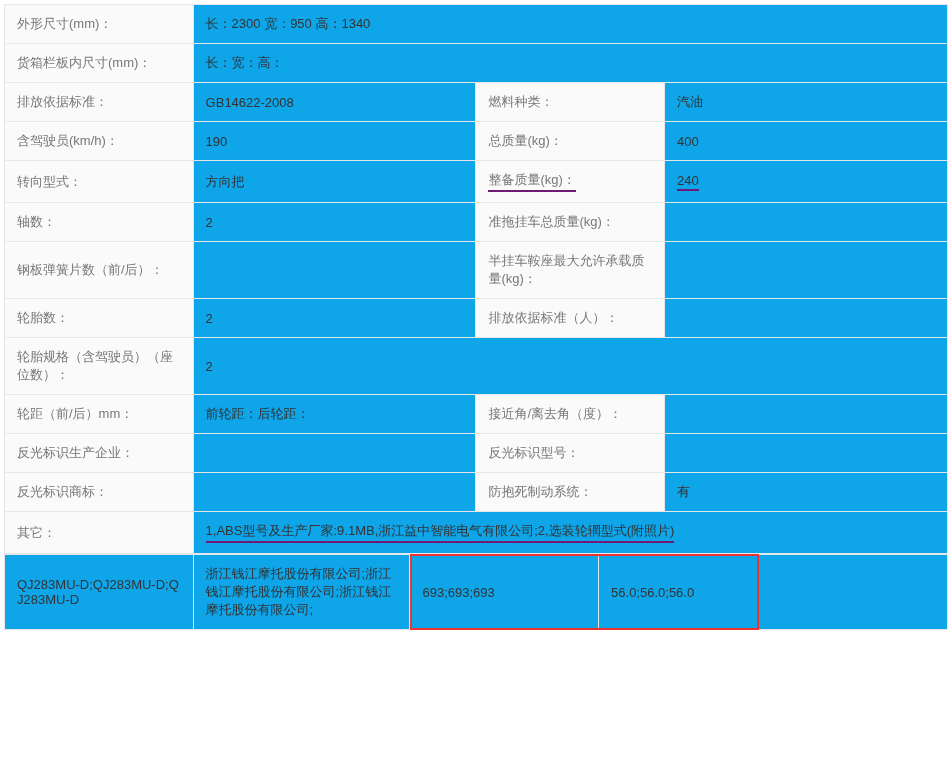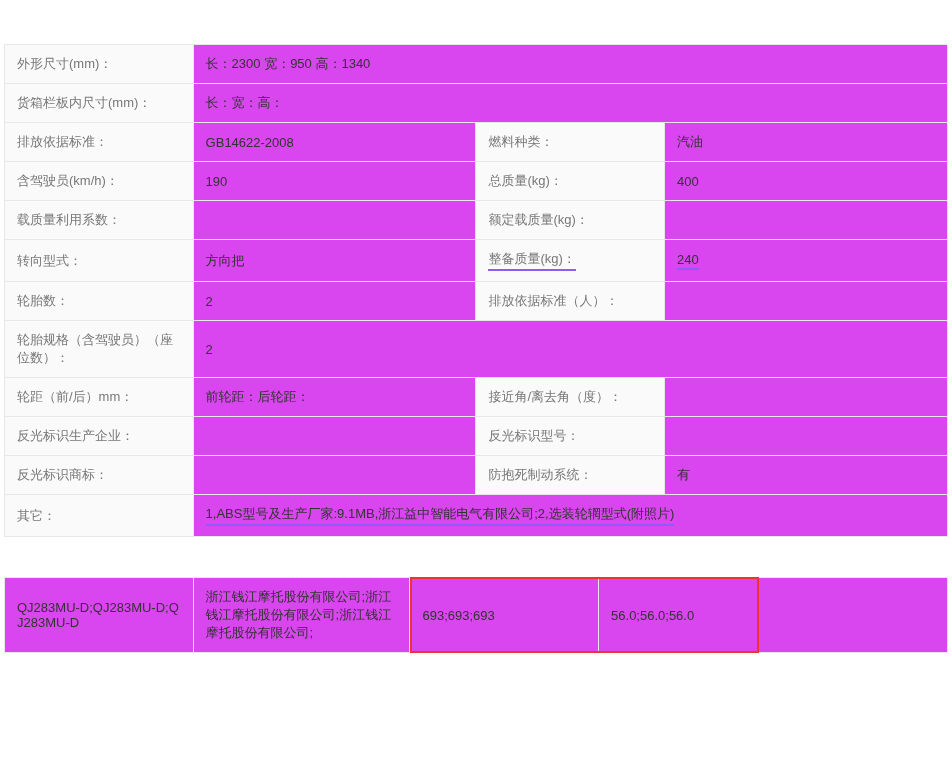--- a/index.html
+++ b/index.html
@@ -1,21 +1,21 @@
 <!DOCTYPE html>
 <html><head>
 <meta charset="utf-8">
 <style>
   * { box-sizing: border-box; margin:0; padding:0; }
   body { font-family: "Microsoft YaHei", Arial, sans-serif; font-size:13px; color:#555; background:#fff; padding:4px; }
-  table { width:100%; border-collapse:collapse; table-layout:fixed;margin-top:40px; }
+  table { width:100%; border-collapse:collapse; table-layout:fixed; }
   td { border:1px solid #e7e7e7; padding:10px 12px; vertical-align:middle; word-break:break-all; }
   td.lbl { background:#fafafa; color:#777; }
-  td.val { background:#d946ef; color:#333; }
-  .ul-red { border-bottom:2px solid #8b5cf6; display:inline-block; padding-bottom:1px; }
+  td.val { background:#0ea5e9; color:#333; }
+  .ul-red { border-bottom:2px solid #701a75; display:inline-block; padding-bottom:1px; }
   
   .eng-wrap { position:relative; }
   .eng-box { position:absolute; border:2px solid #e33; pointer-events:none; }
 </style>
 </head>
 <body>
 
 <table>
   <colgroup>
       <col style="width:20%">
@@ -39,30 +39,36 @@
     <td class="lbl">燃料种类：</td>
     <td class="val">汽油</td>
   </tr>
   <tr>
     <td class="lbl">含驾驶员(km/h)：</td>
     <td class="val">190</td>
     <td class="lbl">总质量(kg)：</td>
     <td class="val">400</td>
   </tr>
   <tr>
-    <td class="lbl">载质量利用系数：</td>
-    <td class="val"></td>
-    <td class="lbl">额定载质量(kg)：</td>
-    <td class="val"></td>
-  </tr>
-  <tr>
     <td class="lbl">转向型式：</td>
     <td class="val">方向把</td>
     <td class="lbl"><span class="ul-red">整备质量(kg)：</span></td>
     <td class="val"><span class="ul-red">240</span></td>
+  </tr>
+  <tr>
+    <td class="lbl">轴数：</td>
+    <td class="val">2</td>
+    <td class="lbl">准拖挂车总质量(kg)：</td>
+    <td class="val"></td>
+  </tr>
+  <tr>
+    <td class="lbl">钢板弹簧片数（前/后）：</td>
+    <td class="val"></td>
+    <td class="lbl">半挂车鞍座最大允许承载质量(kg)：</td>
+    <td class="val"></td>
   </tr>
   <tr>
     <td class="lbl">轮胎数：</td>
     <td class="val">2</td>
     <td class="lbl">排放依据标准（人）：</td>
     <td class="val"></td>
   </tr>
   <tr>
     <td class="lbl">轮胎规格（含驾驶员）（座位数）：</td>
     <td class="val" colspan="3">2</td>

